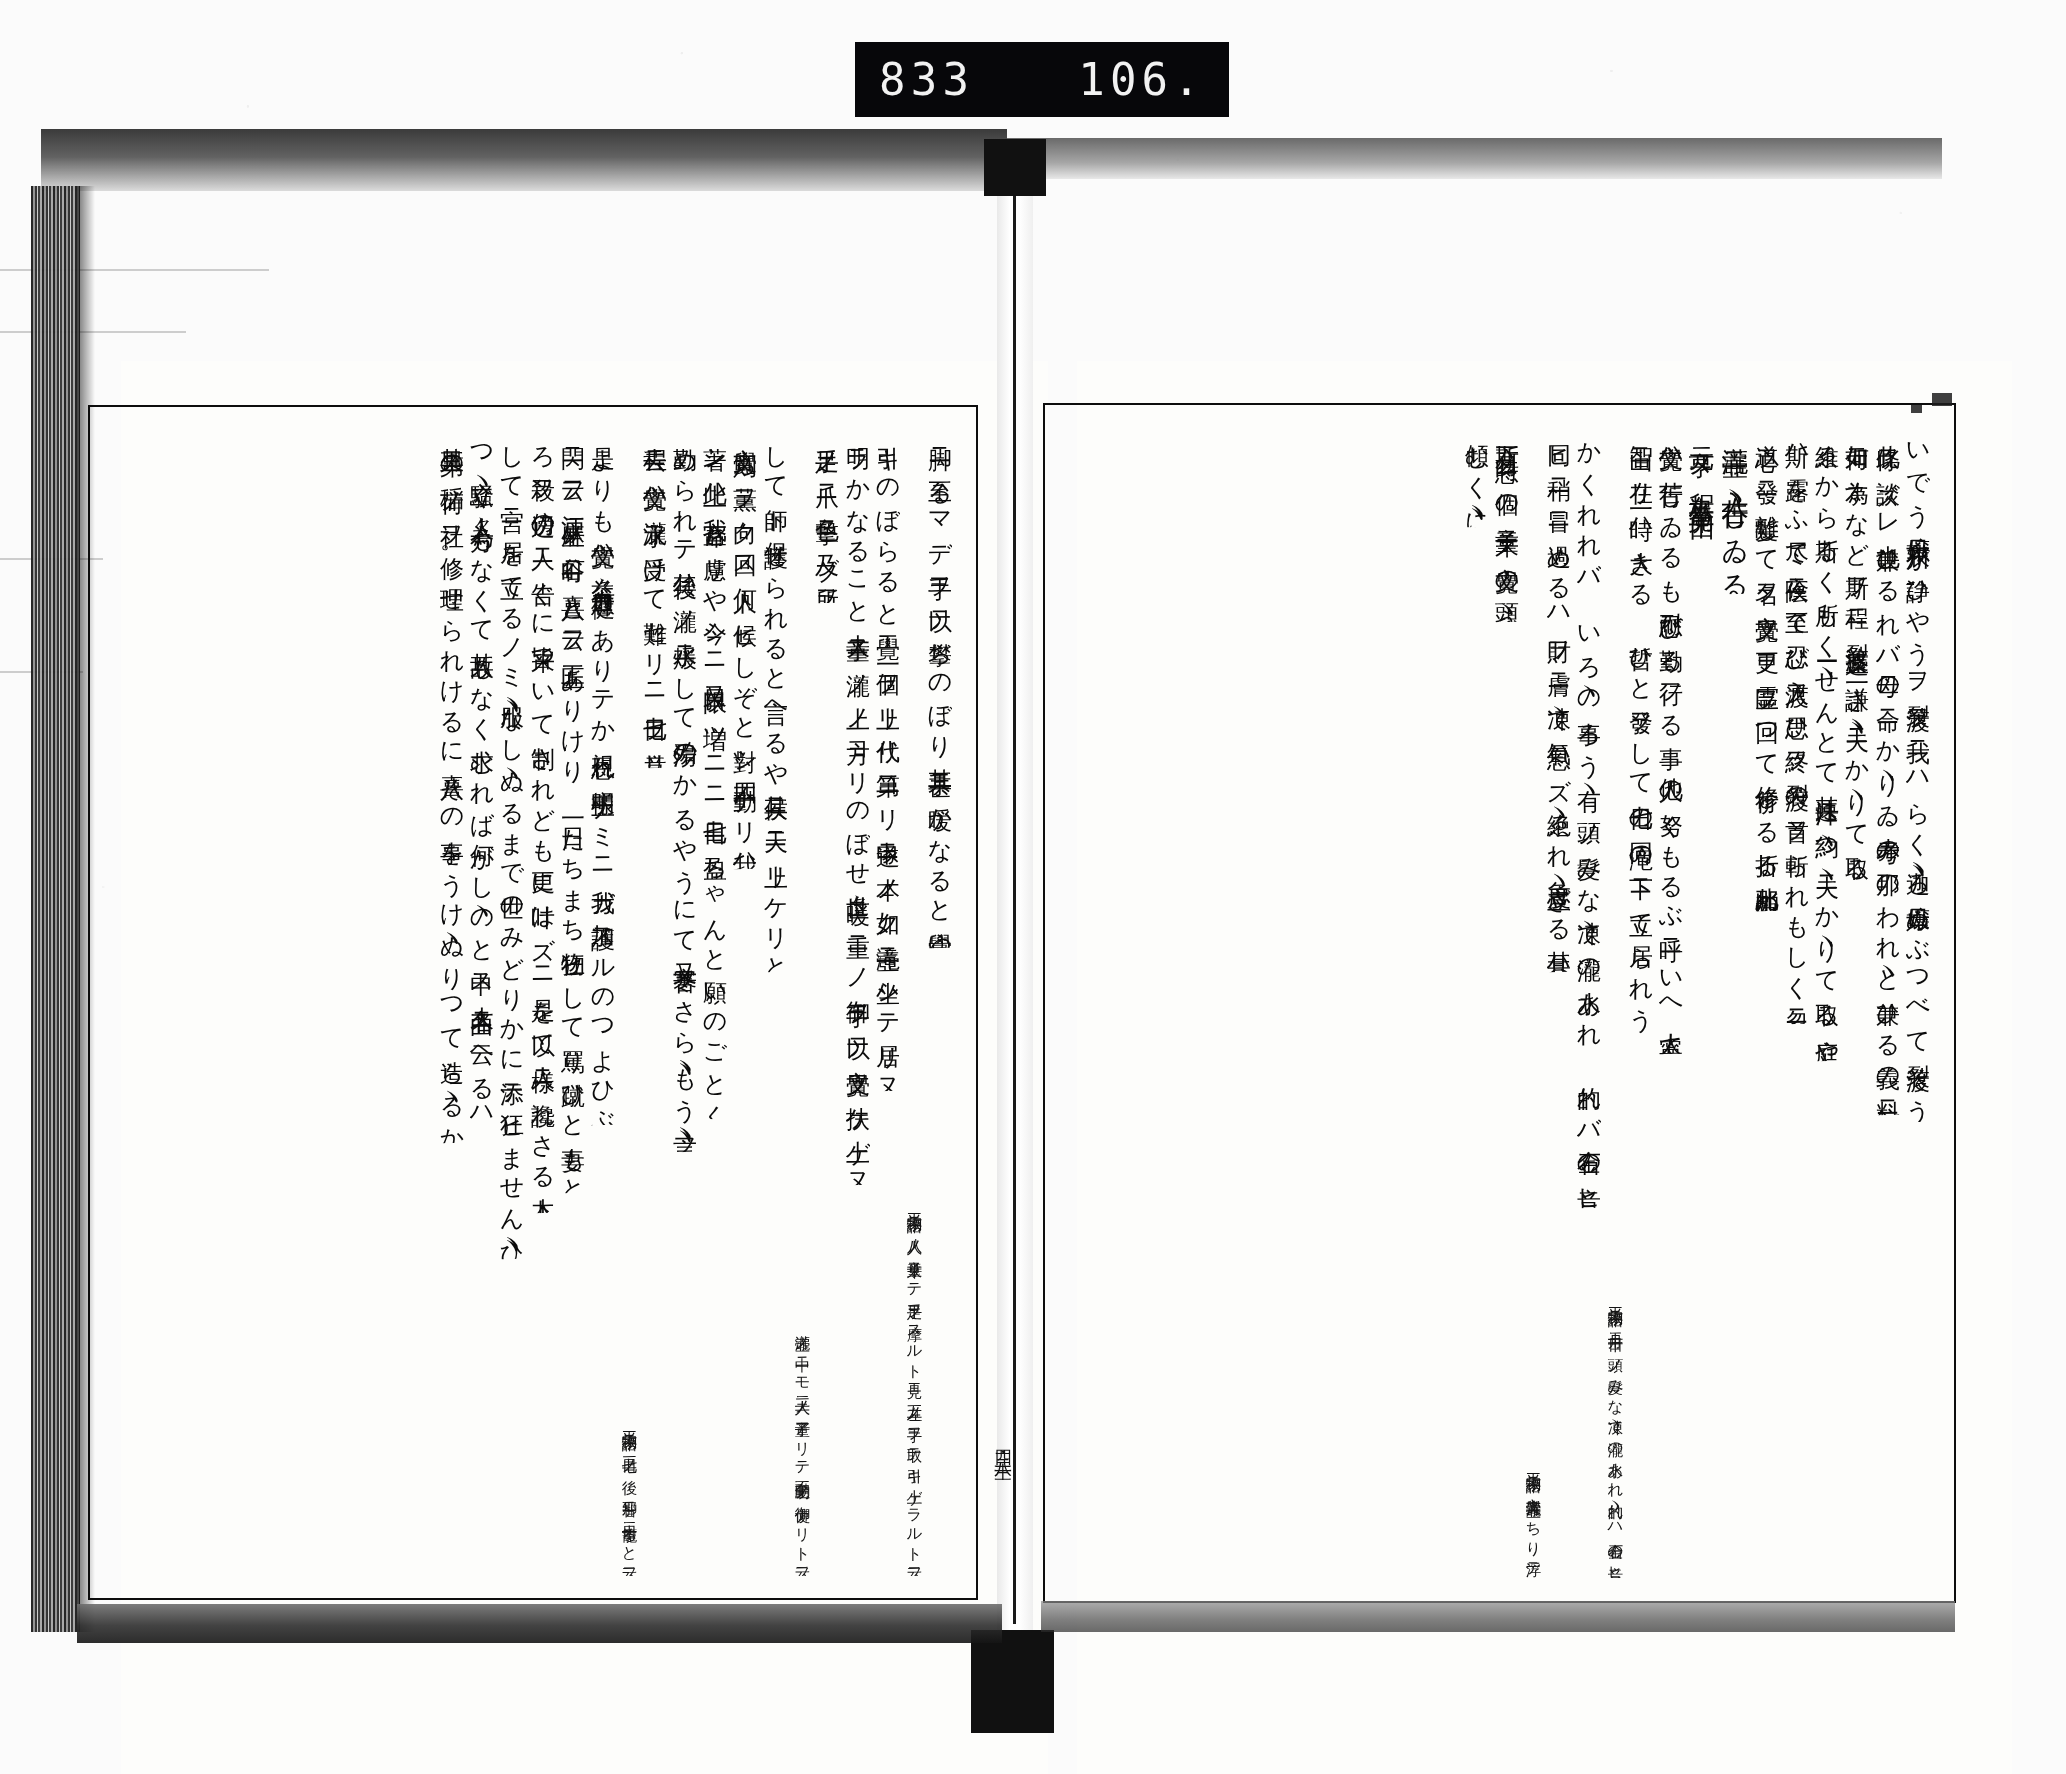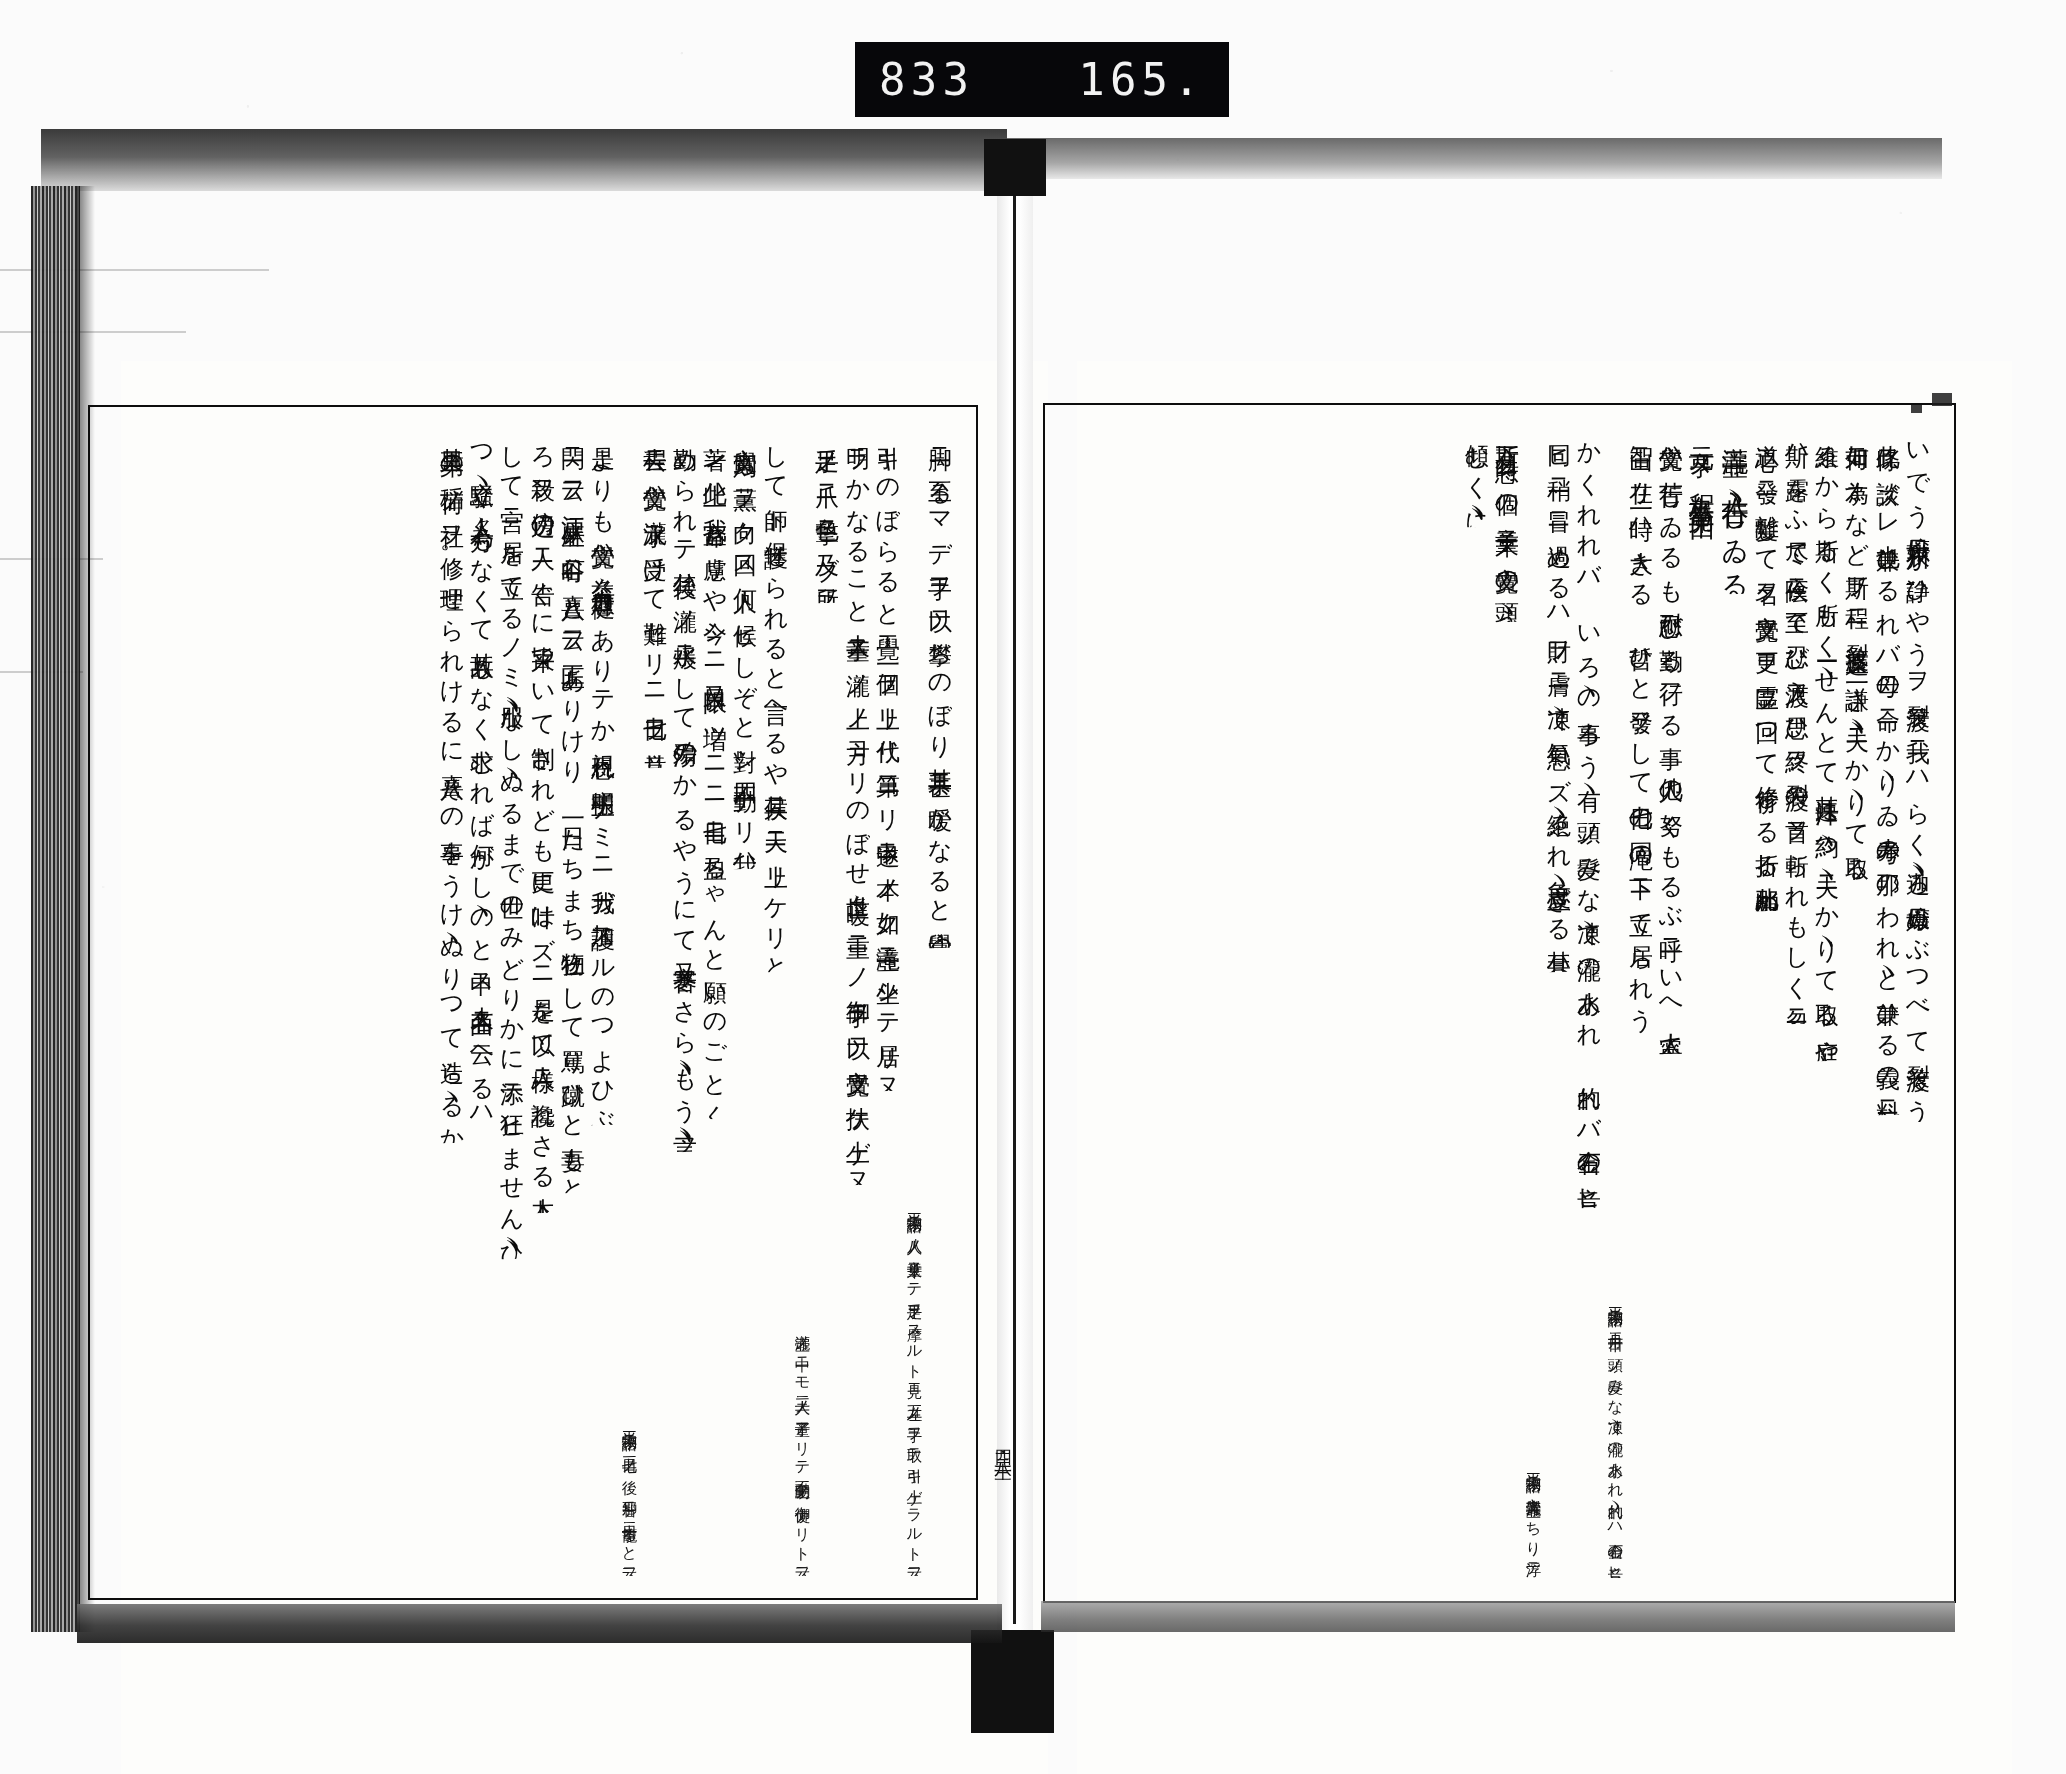--- a/index.html
+++ b/index.html
@@ -252,21 +252,21 @@
     background: rgba(0,0,0,.18);
   }
 </style>
 </head>
 <body>
 
 <div id="scan">
 
   <div id="counter">
     <span>833</span>
-    <span>165.</span>
+    <span>106.</span>
   </div>
 
   <div class="streak" style="top:269px;width:269px;"></div>
   <div class="streak" style="top:331px;width:186px;"></div>
   <div class="streak" style="top:558px;width:103px;"></div>
   <div class="streak" style="top:671px;width:83px;"></div>
 
   <div id="top-shadow"></div>
   <div id="top-shadow2"></div>
 

